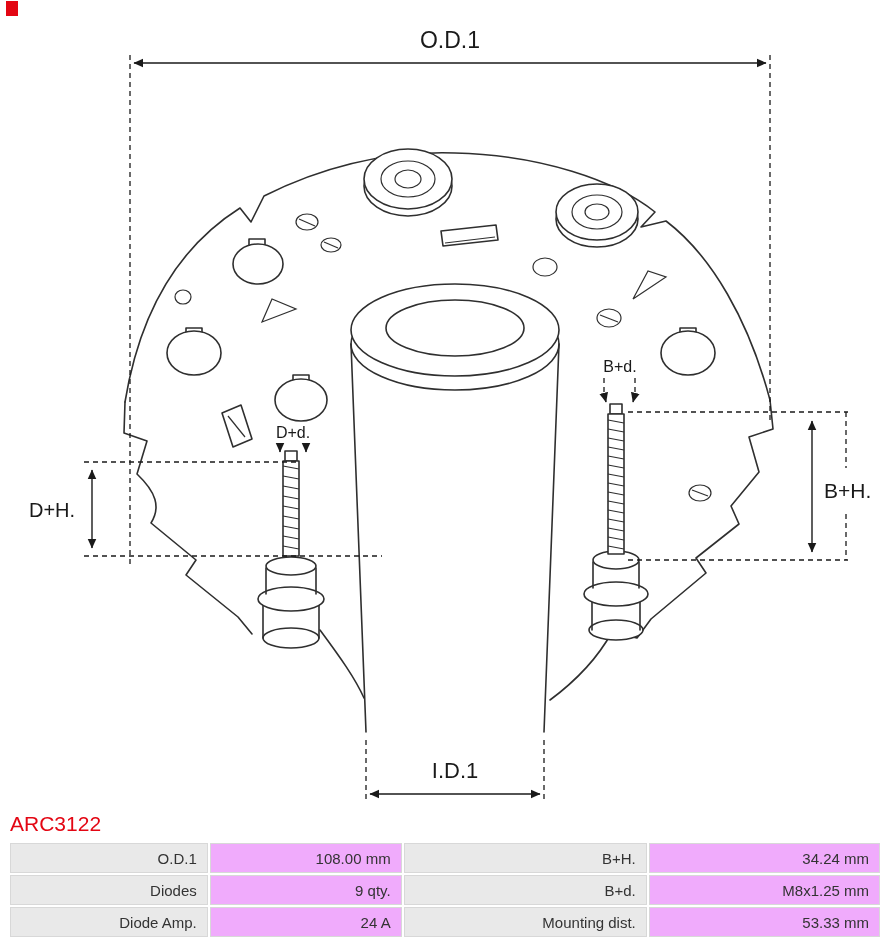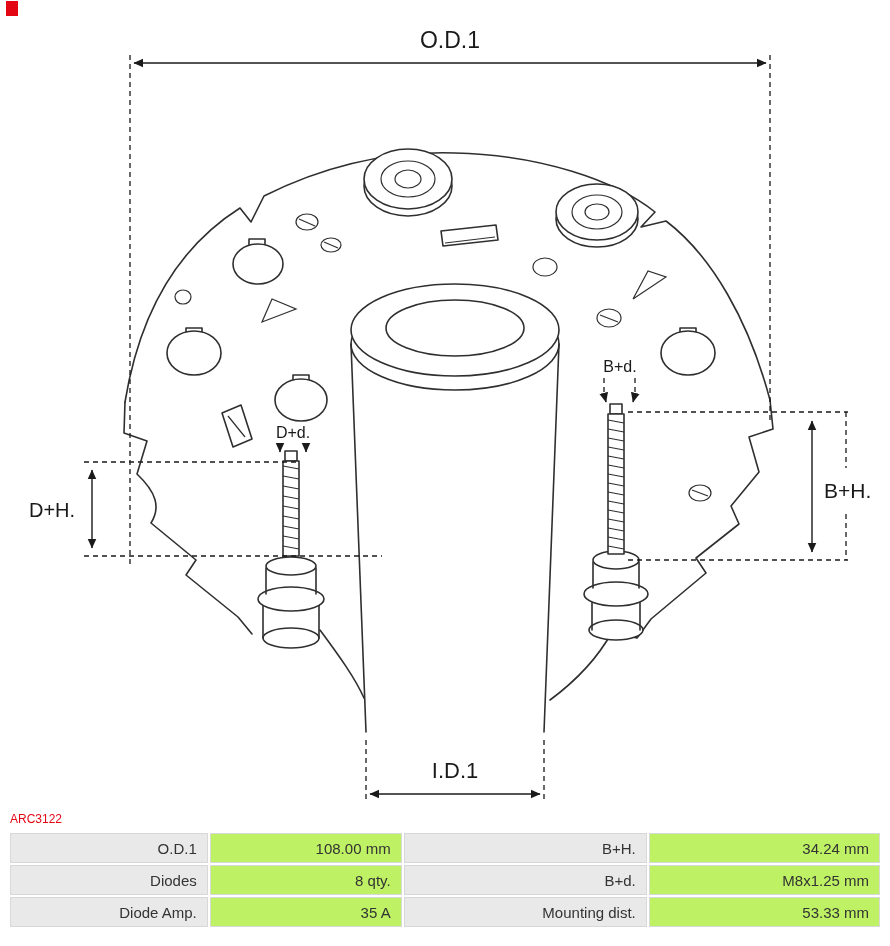--- a/index.html
+++ b/index.html
@@ -5,25 +5,25 @@
   html,body{margin:0;padding:0;background:#fff;}
   body{width:890px;height:946px;font-family:"Liberation Sans",sans-serif;position:relative;overflow:hidden;}
   .logo-mark{position:absolute;top:1px;left:6px;width:12px;height:15px;background:#e30613;}
   svg.drawing{display:block;}
   svg text{font-family:"Liberation Sans",sans-serif;fill:#1a1a1a;}
   .ln{fill:none;stroke:#2f2f2f;stroke-width:1.6;stroke-linejoin:round;stroke-linecap:round;}
   .lw{fill:#ffffff;stroke:#2f2f2f;stroke-width:1.6;stroke-linejoin:round;}
   .thin{fill:none;stroke:#2f2f2f;stroke-width:1.2;}
   .dash{fill:none;stroke:#1a1a1a;stroke-width:1.3;stroke-dasharray:5,4;}
   .dim{fill:none;stroke:#1a1a1a;stroke-width:1.4;}
-  .part-number{margin:2px 16px 5px 10px;font-size:12px;font-weight:500;color:#e30613;}
+  .part-number{margin:2px 16px 5px 10px;font-size:21px;font-weight:500;color:#e30613;}
   table.spec-table{width:874px;margin:0 8px;border-collapse:separate;border-spacing:2px;}
   table.spec-table td{height:28px;padding:0 10px;font-size:15px;color:#333;text-align:right;border:1px solid #d8d8d8;white-space:nowrap;}
   td.lbl{background:#e9e9e9;}
-  td.val{background:#bef264;}
+  td.val{background:#f0abfc;}
 </style>
 </head>
 <body>
 
 <div class="logo-mark"></div>
 
 <svg class="drawing" width="890" height="810" viewBox="0 0 890 810">
   <defs>
     <marker id="arr" markerWidth="11" markerHeight="10" refX="8.5" refY="4" orient="auto-start-reverse" markerUnits="userSpaceOnUse" viewBox="0 0 10 8">
       <path d="M0,0 L9,4 L0,8 Z" fill="#1a1a1a"></path>
@@ -164,24 +164,24 @@
   </colgroup>
   <tbody>
     <tr>
       <td class="lbl">O.D.1</td>
       <td class="val">108.00 mm</td>
       <td class="lbl">B+H.</td>
       <td class="val">34.24 mm</td>
     </tr>
     <tr>
       <td class="lbl">Diodes</td>
-      <td class="val">8 qty.</td>
+      <td class="val">9 qty.</td>
       <td class="lbl">B+d.</td>
       <td class="val">M8x1.25 mm</td>
     </tr>
     <tr>
       <td class="lbl">Diode Amp.</td>
-      <td class="val">35 A</td>
+      <td class="val">24 A</td>
       <td class="lbl">Mounting dist.</td>
       <td class="val">53.33 mm</td>
     </tr>
   </tbody>
 </table>
 
 </body></html>

